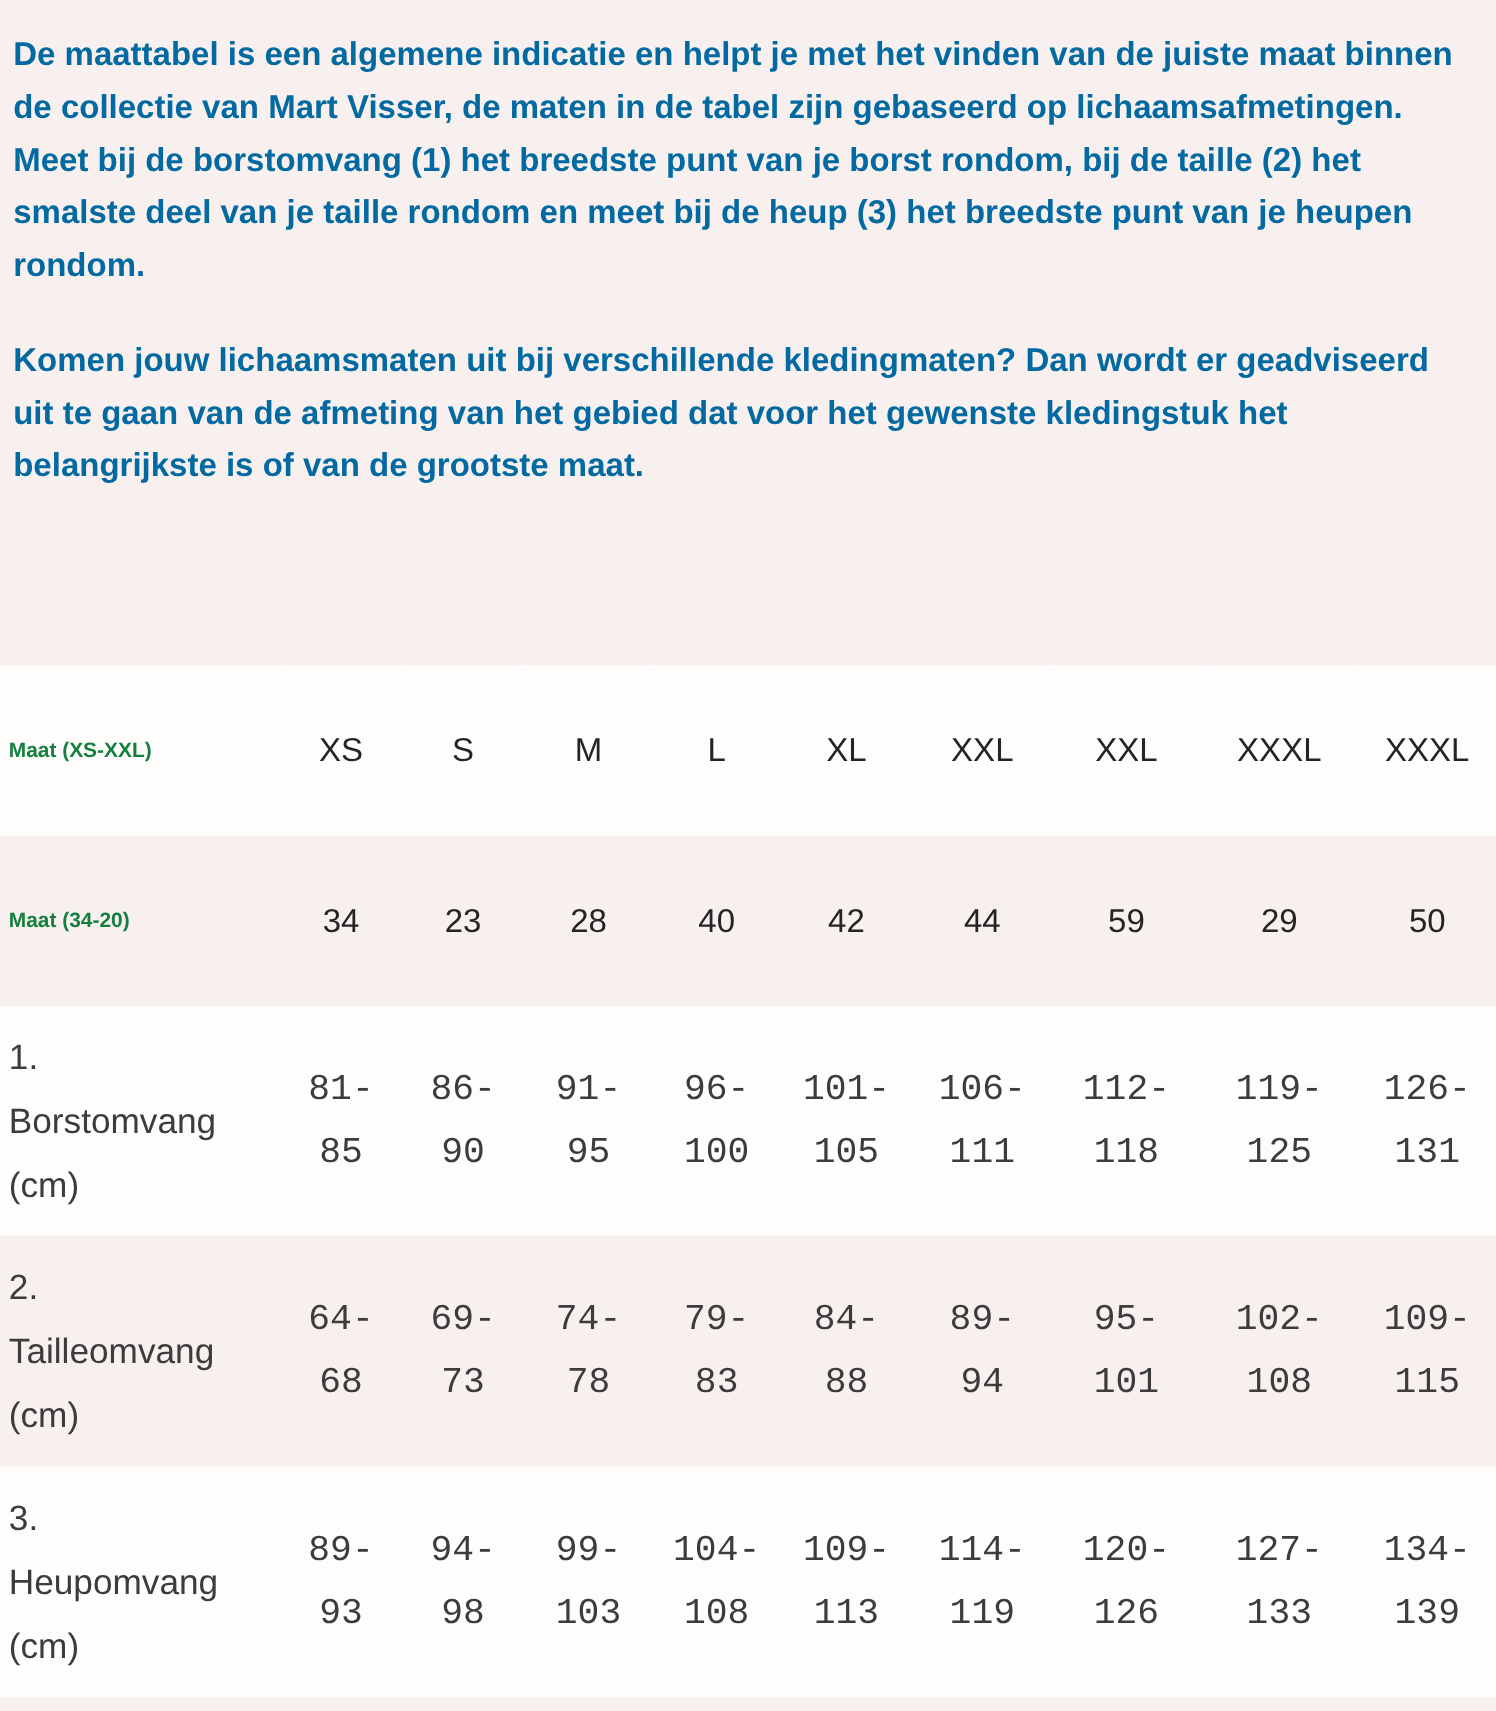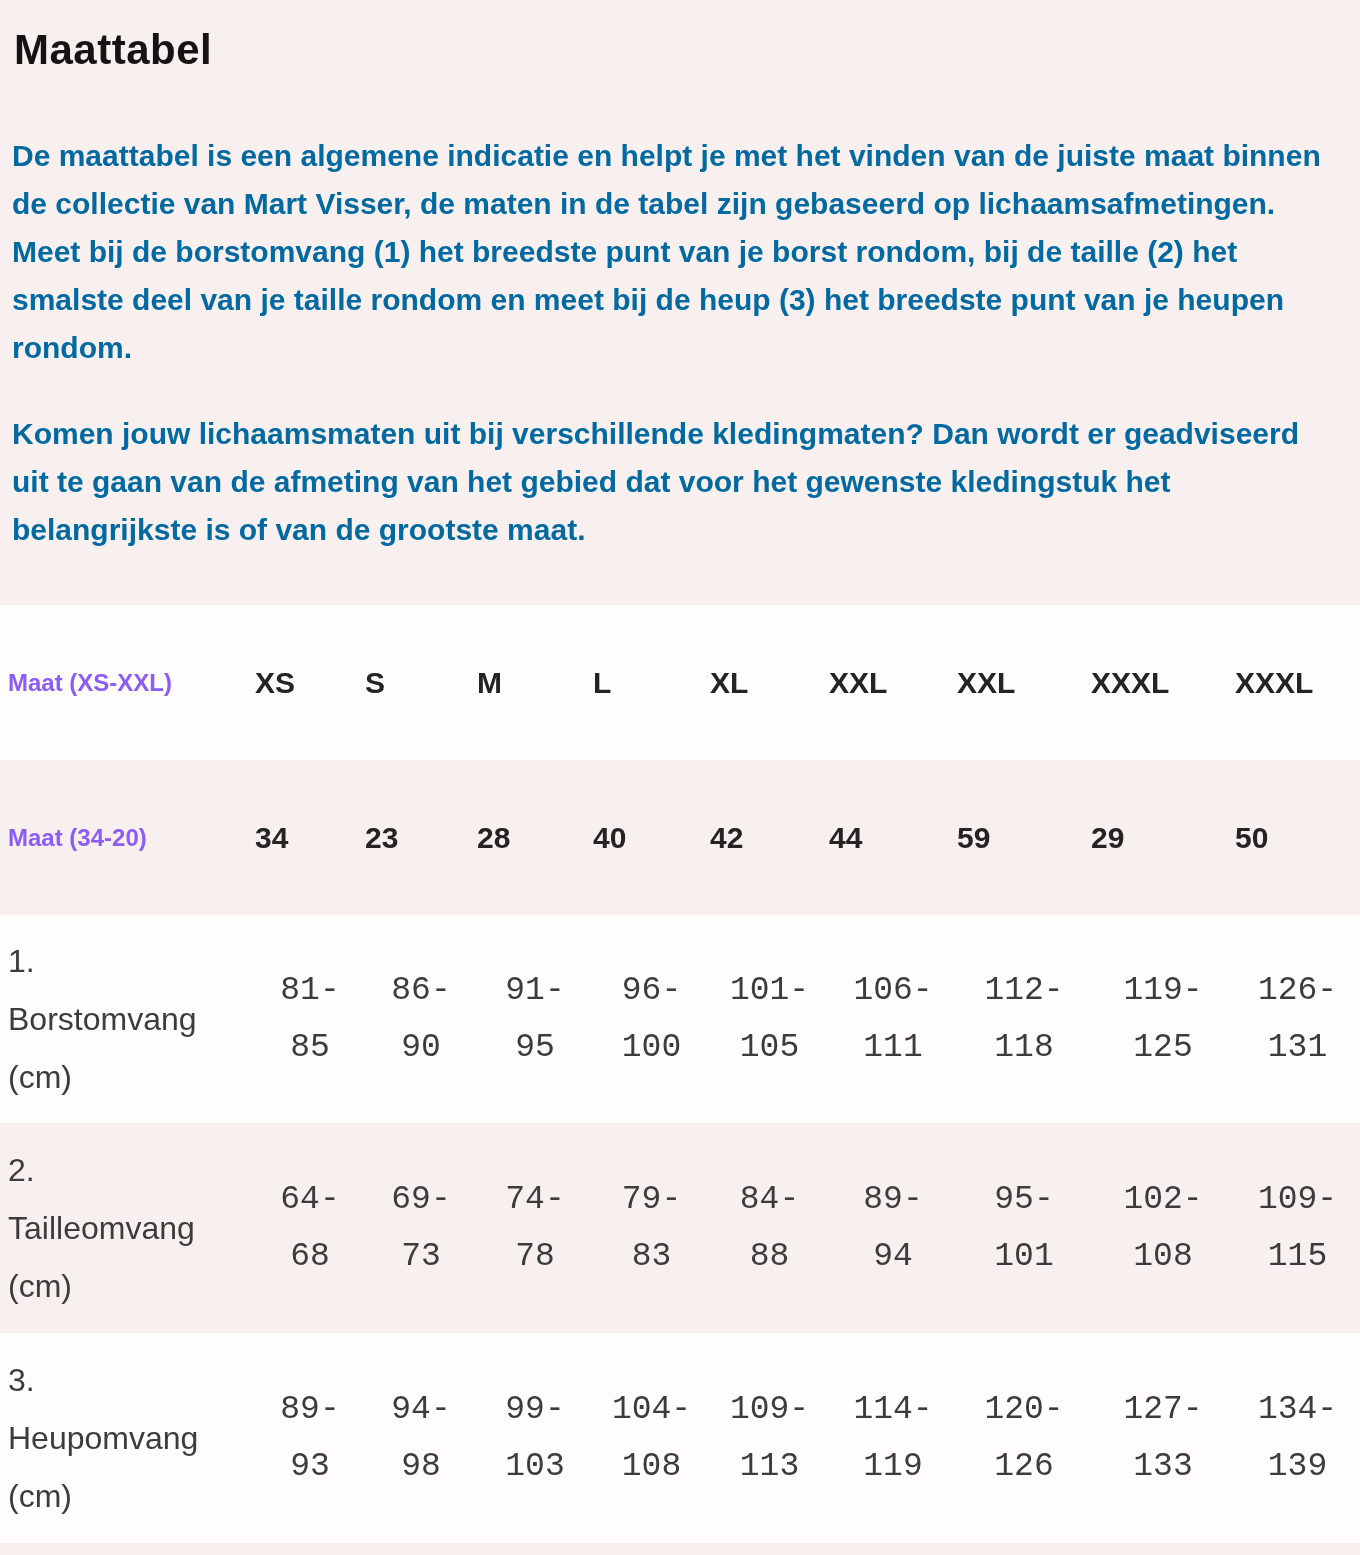--- a/index.html
+++ b/index.html
@@ -25,40 +25,39 @@
     width: 1360px; border-collapse: collapse; table-layout: fixed;
     border-spacing: 0;
   }
   tr.shade-white { background: #fefdfc; }
   tr.shade-pink  { background: transparent; }
   th.row-label {
     text-align: left; vertical-align: middle; padding: 0 0 0 8px;
   }
   .label-inner { display: inline-block; text-align: left; }
   tr.hdr th.row-label .label-inner {
-    font-weight: bold; font-size: 24px; line-height: 64px;
-    max-width: 178px; color: #8b5cf6;
+    font-weight: bold; font-size: 19px; line-height: 64px;
+    max-width: 178px; color: #15803d;
   }
   tr.hdr td {
-    font-weight: bold; font-size: 30px; color: #242424;
-    vertical-align: middle; padding: 0;
+    font-weight: normal; font-size: 30px; color: #242424;
+    text-align: center; vertical-align: middle; padding: 0;
   }
   tr.data th.row-label .label-inner {
     font-weight: normal; font-size: 32px; line-height: 58px; color: #3c3c3c;
   }
   tr.data td {
     font-weight: normal; font-size: 33px; line-height: 57px; color: #3c3c3c;
     text-align: center; vertical-align: middle; padding: 0; font-family: Liberation Mono, monospace;
   }
 </style>
 </head>
 <body>
 
 <div class="intro-wrap">
-  <h1 class="page-title">Maattabel</h1>
   <p class="intro">De maattabel is een algemene indicatie en helpt je met het vinden van de juiste maat binnen de collectie van Mart Visser, de maten in de tabel zijn gebaseerd op lichaamsafmetingen. Meet bij de borstomvang (1) het breedste punt van je borst rondom, bij de taille (2) het smalste deel van je taille rondom en meet bij de heup (3) het breedste punt van je heupen rondom.</p>
   <p class="intro">Komen jouw lichaamsmaten uit bij verschillende kledingmaten? Dan wordt er geadviseerd uit te gaan van de afmeting van het gebied dat voor het gewenste kledingstuk het belangrijkste is of van de grootste maat.</p>
 </div>
 
 <table class="size-table">
   <colgroup>
     <col style="width:255px">
       <col style="width:110px">
       <col style="width:112px">
     <col style="width:116px">

